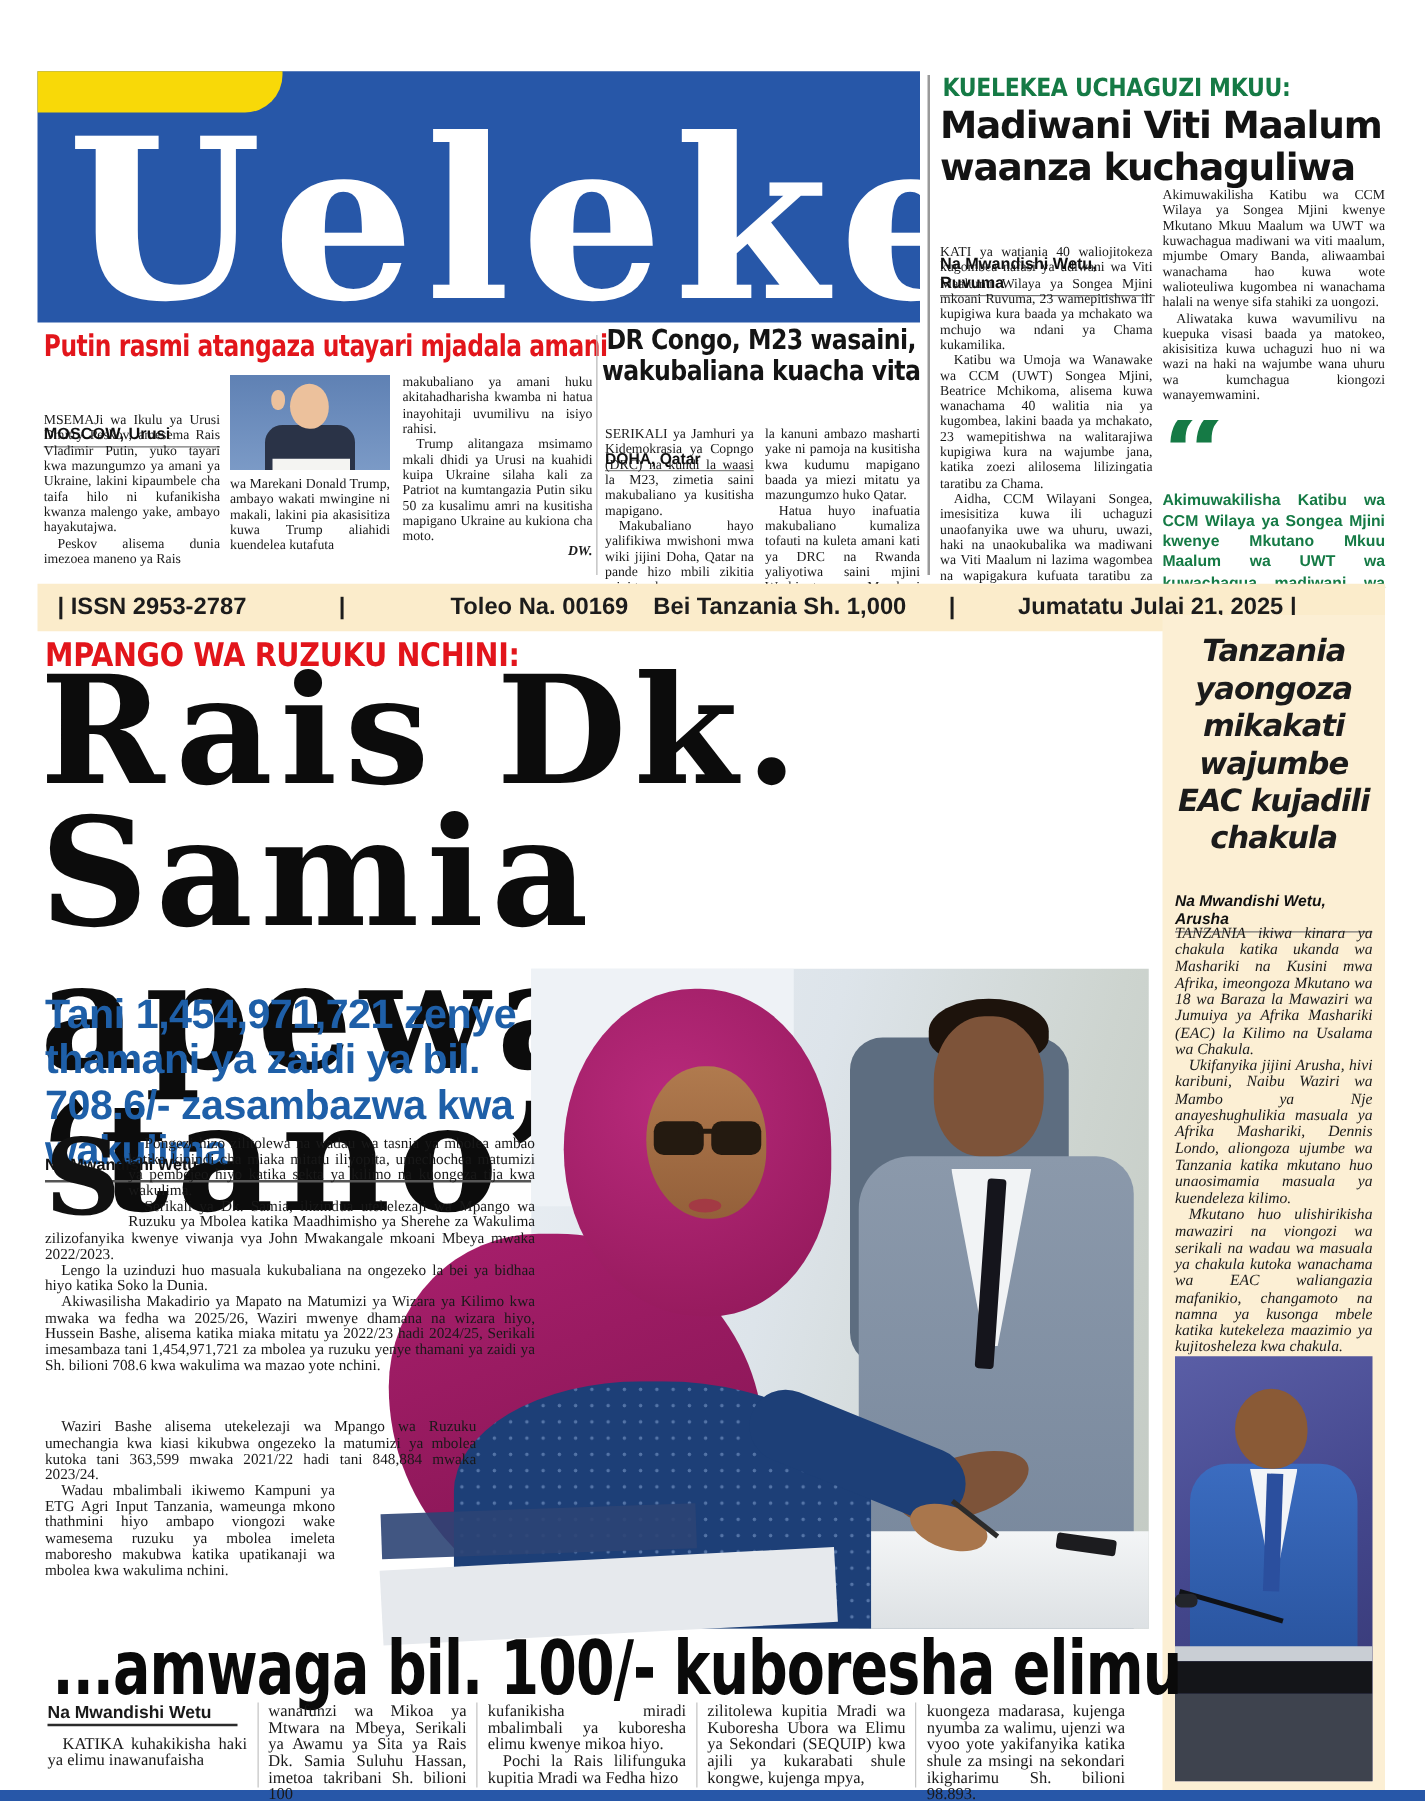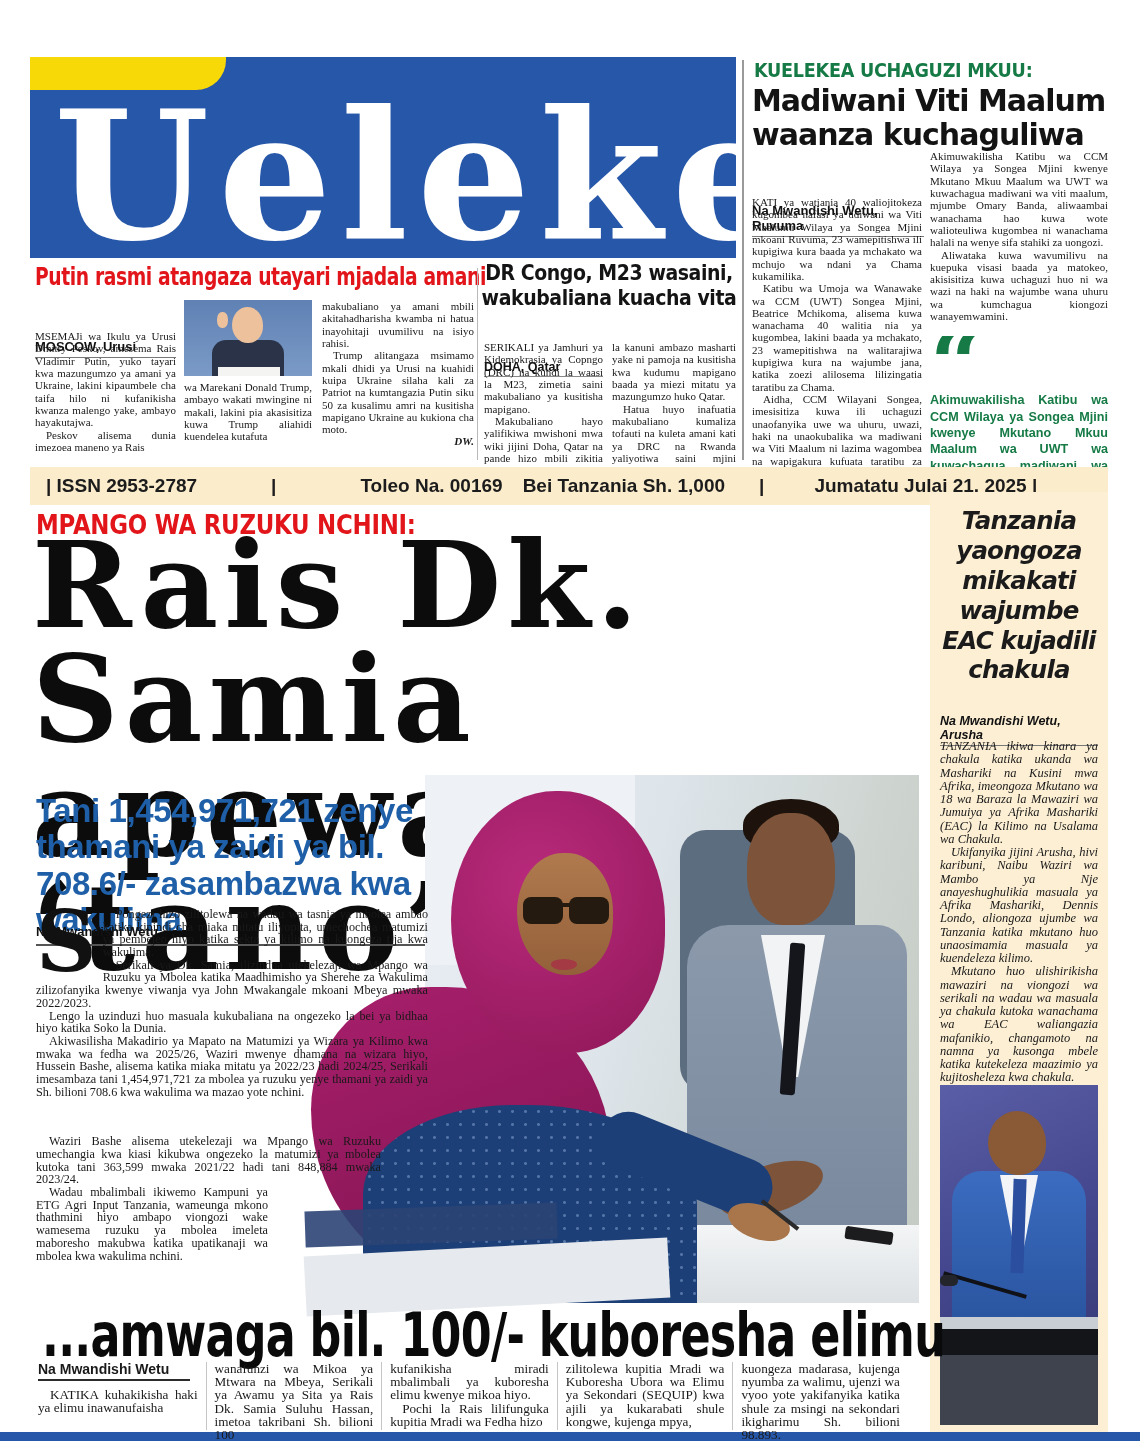--- a/index.html
+++ b/index.html
@@ -218,21 +218,21 @@
   <div class="abs" id="putin-photo">
     <div class="pu-suit"></div>
     <div class="pu-face"></div>
     <div class="pu-hand"></div>
     <div class="pu-paper"></div>
   </div>
   <div class="abs colbody just" id="putin-col2">
     <p class="nf" style="text-indent:0">wa Marekani Donald Trump, ambayo wakati mwingine ni makali, lakini pia akasisitiza kuwa Trump aliahidi kuendelea kutafuta</p>
   </div>
   <div class="abs colbody just" id="putin-col3">
-    <p>makubaliano ya amani mbili akitahadharisha kwamba ni hatua inayohitaji uvumilivu na isiyo rahisi.</p>
+    <p>makubaliano ya amani huku akitahadharisha kwamba ni hatua inayohitaji uvumilivu na isiyo rahisi.</p>
     <p>Trump alitangaza msimamo mkali dhidi ya Urusi na kuahidi kuipa Ukraine silaha kali za Patriot na kumtangazia Putin siku 50 za kusalimu amri na kusitisha mapigano Ukraine au kukiona cha moto.</p>
     <p id="putin-credit">DW.</p>
   </div>
 
   <div class="abs heavy" id="drc-headline">DR Congo, M23 wasaini, wakubaliana kuacha vita</div>
   <div class="abs sansb" id="drc-byline">DOHA, Qatar</div>
   <div class="abs colbody just" id="drc-col1">
     <p>SERIKALI ya Jamhuri ya Kidemokrasia ya Copngo (DRC) na kundi la waasi la M23, zimetia saini makubaliano ya kusitisha mapigano.</p>
     <p>Makubaliano hayo yalifikiwa mwishoni mwa wiki jijini Doha, Qatar na pande hizo mbili zikitia saini tamko</p>
   </div>

